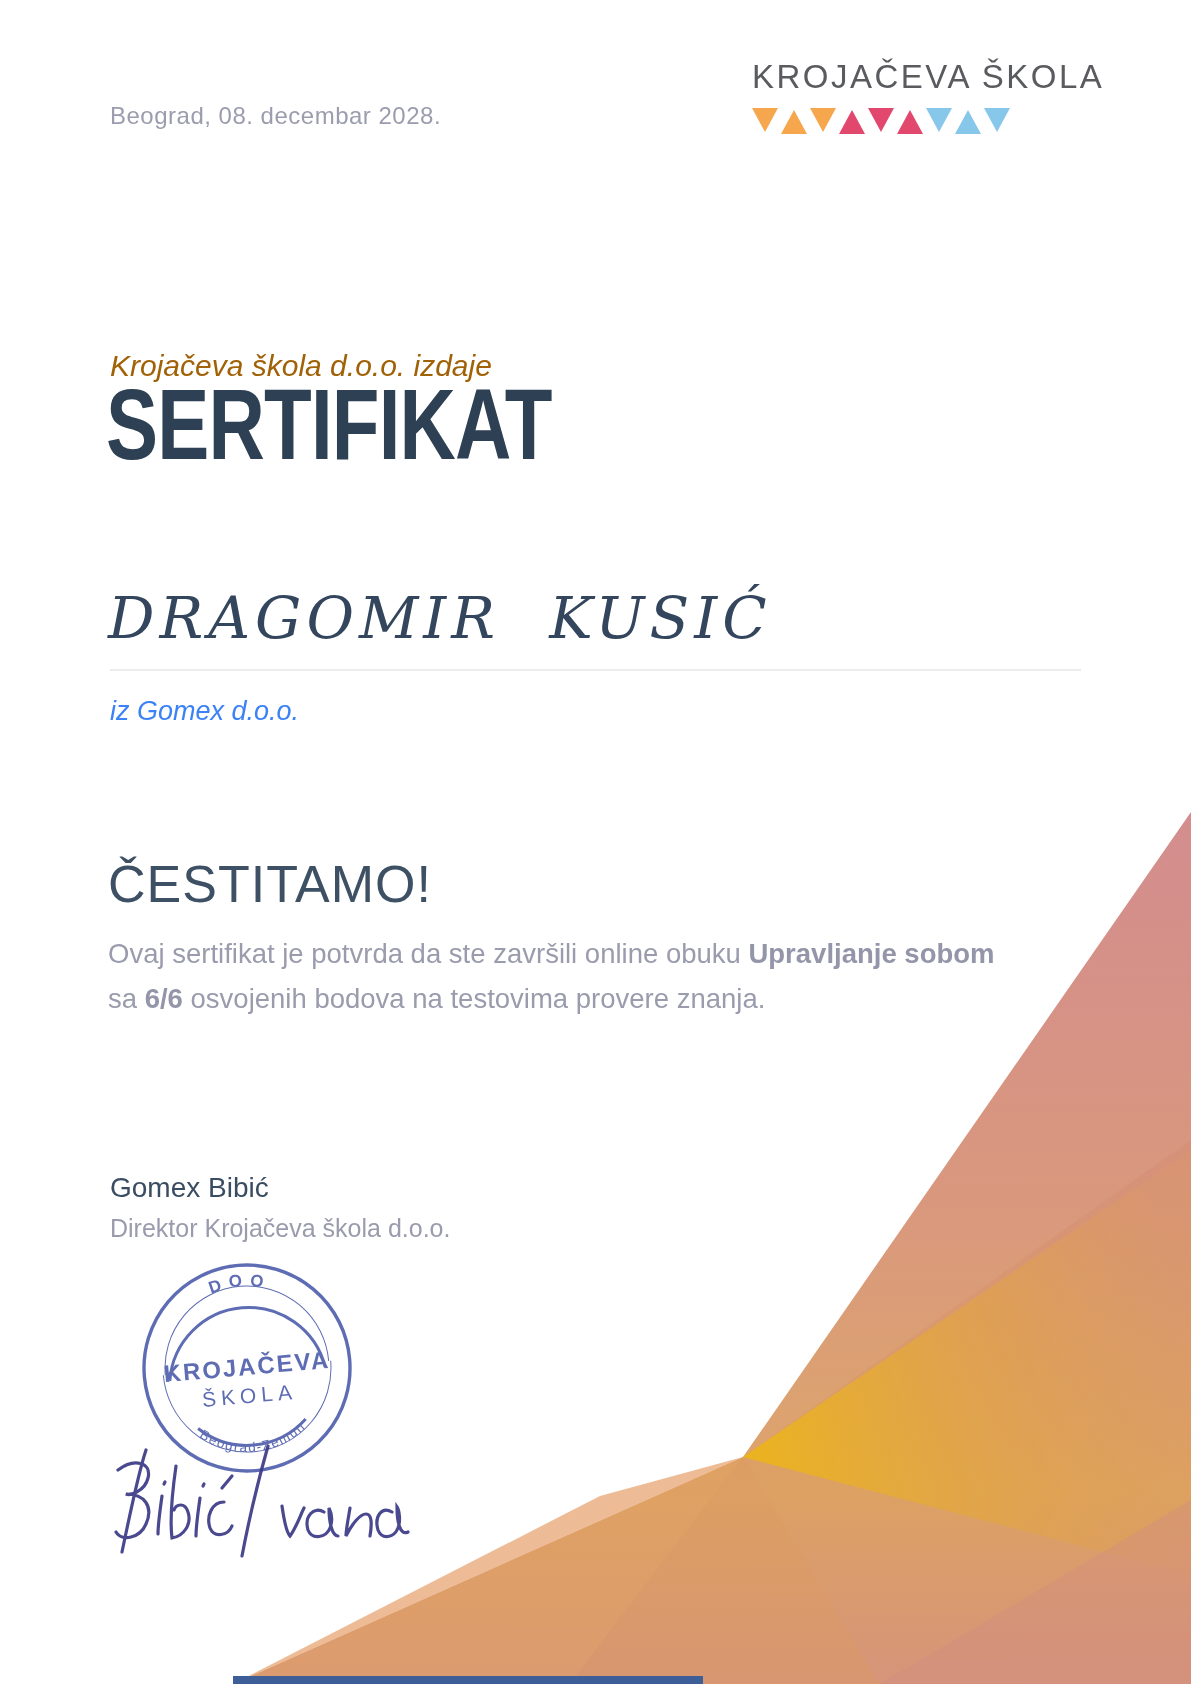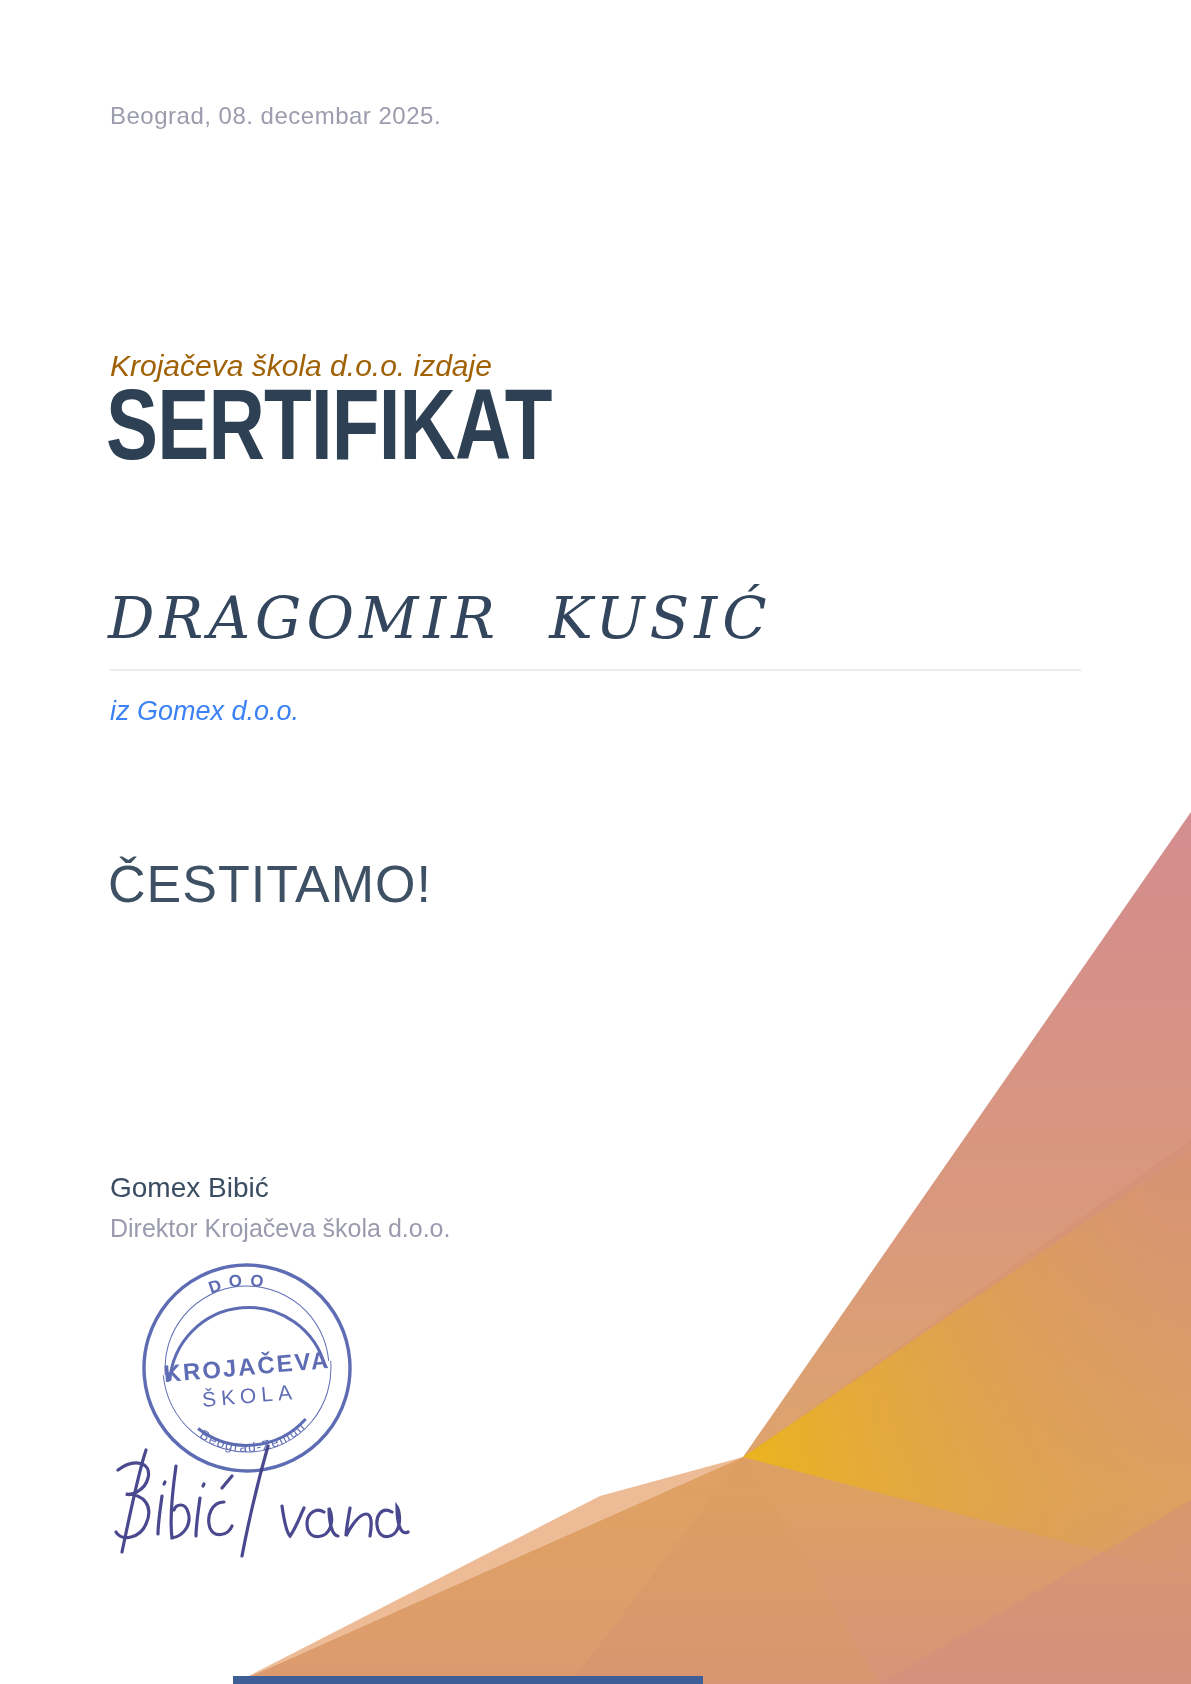--- a/index.html
+++ b/index.html
@@ -55,31 +55,49 @@
     <polygon points="1191,812 1191,1684 233,1684 743,1457" fill="url(#gMain)"></polygon>
     <polygon points="743,1457 1191,812 1191,1140" fill="#ffffff" opacity="0.05"></polygon>
     <polygon points="743,1457 1191,1150 1191,1575" fill="url(#gGold)"></polygon>
     <polygon points="743,1457 600,1496 233,1684" fill="#eaaf82" opacity="0.85"></polygon>
     <polygon points="743,1457 233,1684 570,1684" fill="#e2a263" opacity="0.5"></polygon>
     <polygon points="743,1457 570,1684 880,1684" fill="#dd9a61" opacity="0.35"></polygon>
     <polygon points="1191,1500 1191,1684 880,1684" fill="#d28b83" opacity="0.4"></polygon>
     <rect x="233" y="1676" width="470" height="8" fill="#3e5e97"></rect>
   </svg>
 
-  <div class="abs date">Beograd, 08. decembar 2025.</div>
+  <div class="abs date">Beograd, 08. decembar 2028.</div>
 
+  <div class="abs logo">
+    <div class="logo-name">KROJAČEVA ŠKOLA</div>
+    <div class="logo-tris">
+        <span class="tri" style="border-top: 24px solid rgb(246, 167, 78);"></span>
+        <span class="tri" style="border-bottom: 24px solid rgb(246, 167, 78); margin-top: 2px;"></span>
+        <span class="tri" style="border-top: 24px solid rgb(246, 167, 78);"></span>
+        <span class="tri" style="border-bottom: 24px solid rgb(226, 71, 110); margin-top: 2px;"></span>
+        <span class="tri" style="border-top: 24px solid rgb(226, 71, 110);"></span>
+        <span class="tri" style="border-bottom: 24px solid rgb(226, 71, 110); margin-top: 2px;"></span>
+        <span class="tri" style="border-top: 24px solid rgb(135, 199, 234);"></span>
+        <span class="tri" style="border-bottom: 24px solid rgb(135, 199, 234); margin-top: 2px;"></span>
+        <span class="tri" style="border-top: 24px solid rgb(135, 199, 234);"></span>
+      </div>
+  </div>
 
   <div class="abs issuer">Krojačeva škola d.o.o. izdaje</div>
   <div class="abs title">SERTIFIKAT</div>
 
   <div class="abs name">DRAGOMIR KUSIĆ</div>
   <div class="abs name-line"></div>
   <div class="abs company">iz Gomex d.o.o.</div>
 
   <div class="abs congrats-h">ČESTITAMO!</div>
+  <div class="abs congrats-p">
+    <span>Ovaj sertifikat je potvrda da ste završili online obuku </span><b>Upravljanje sobom</b><br>
+    <span>sa  </span><b>6/6</b><span>  osvojenih bodova na testovima provere znanja.</span>
+  </div>
 
   <div class="abs sig-name">Gomex Bibić</div>
   <div class="abs sig-role">Direktor Krojačeva škola d.o.o.</div>
 
   <svg class="abs stamp" width="225" height="225" viewBox="0 0 225 225">
     <g transform="rotate(-5 112 112)" opacity="0.88" fill="none" stroke="#4858a9">
       <circle cx="112" cy="112" r="103" stroke-width="3.4"></circle>
       <path id="st-top" d="M 30,112 A 82,82 0 0 1 194,112"></path>
       <path id="st-bot" d="M 28,112 A 84,84 0 0 0 196,112"></path>
       <path d="M 34,118 A 79,79 0 0 1 190,118" stroke-width="3"></path>

